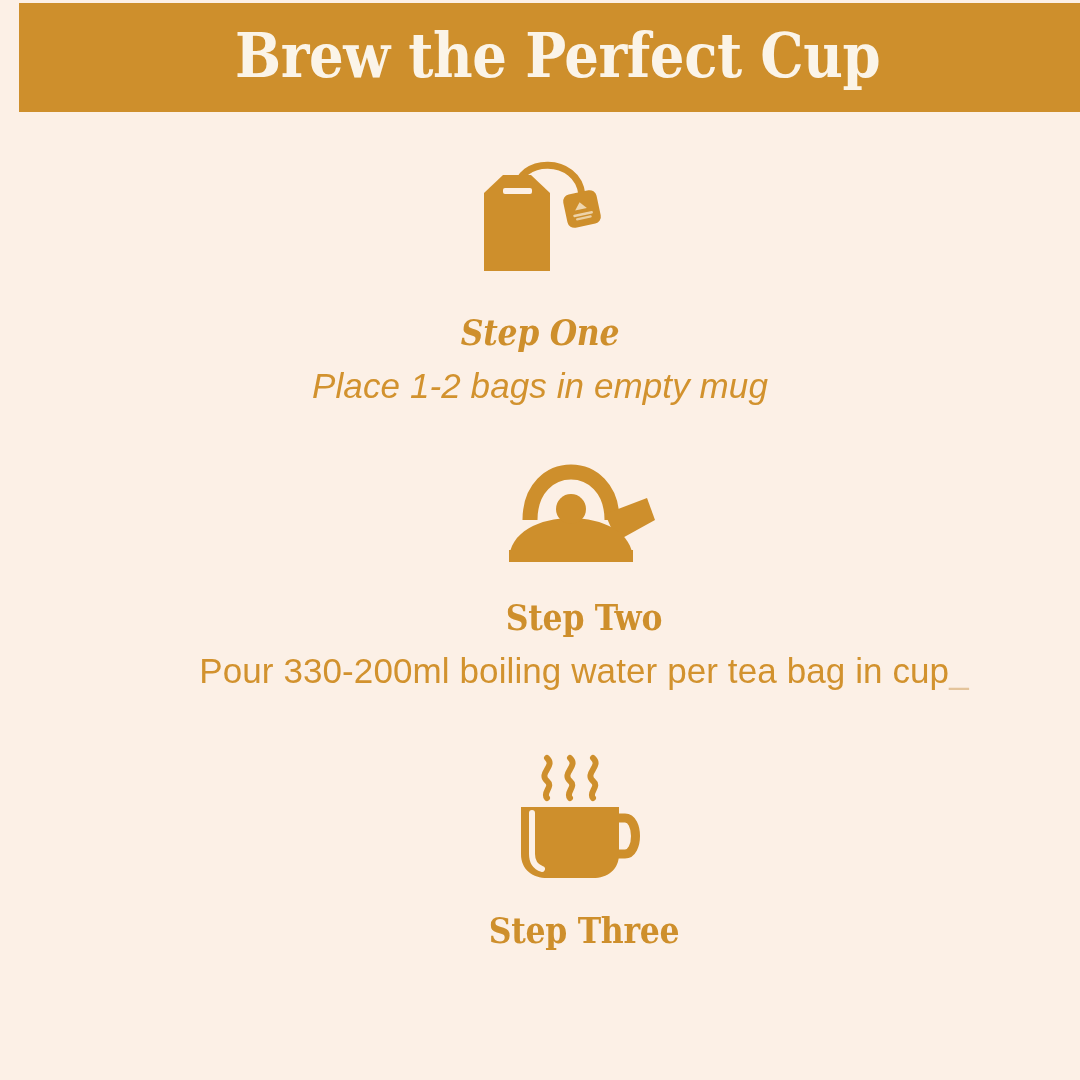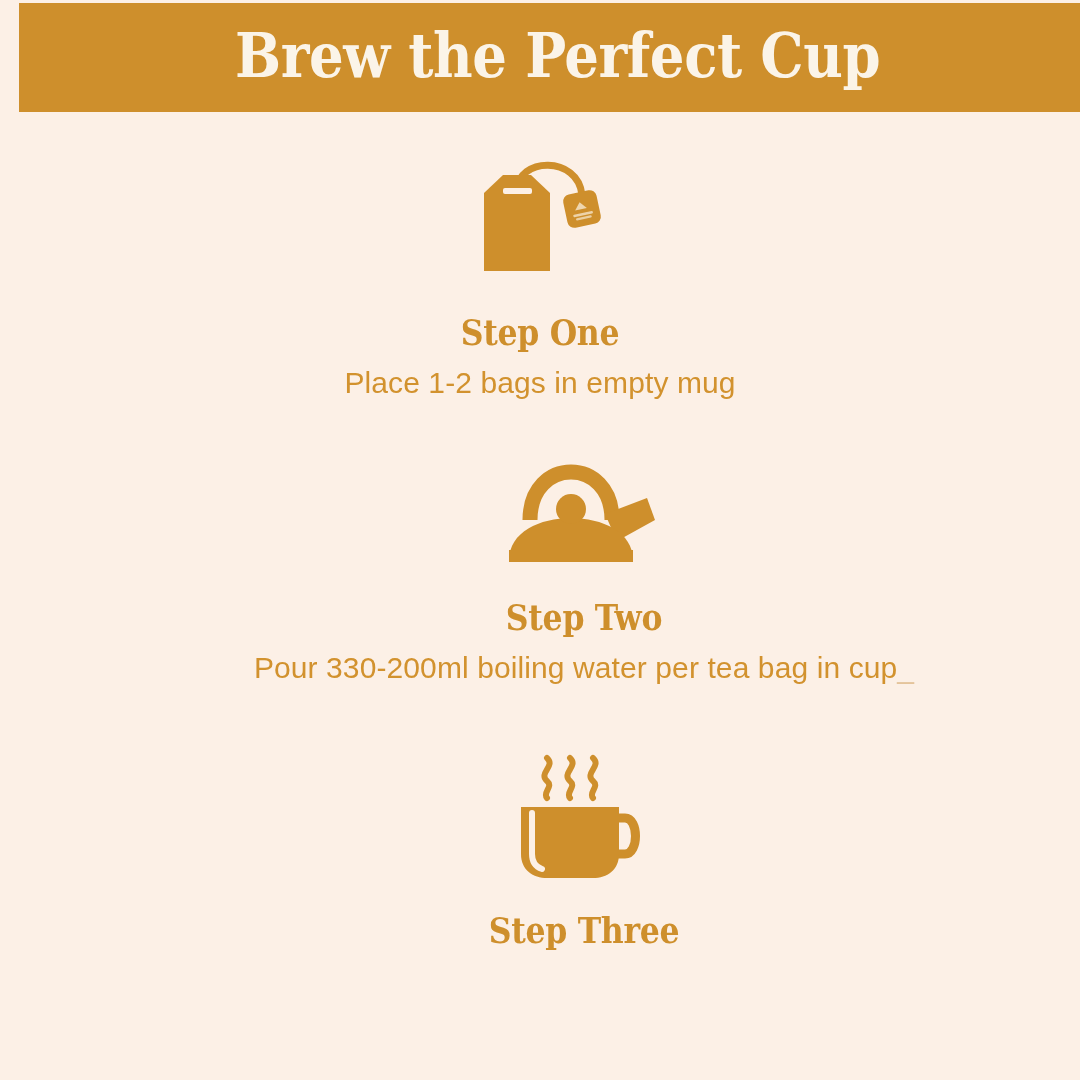--- a/index.html
+++ b/index.html
@@ -50,21 +50,21 @@
     top: 112px;
     width: 1080px;
     height: 968px;
   }
   .step {
     position: absolute;
     left: 0;
     width: 1080px;
     text-align: center;
   }
-  .step-1 { top: 30px; }
+  .step-1 { top: 30px; font-style: italic; }
   .step-2 { top: 315px; padding-left: 44px; }
   .step-3 { top: 628px; padding-left: 44px; }
 
   .icon-wrap {
     height: 145px;
     display: flex;
     align-items: flex-end;
     justify-content: center;
   }
   .icon-wrap svg { display: block; }
@@ -75,21 +75,21 @@
     font-weight: bold;
     font-size: 35px;
     line-height: 1;
     margin-top: 28px;
     transform: scaleX(0.9);
     letter-spacing: -0.3px;
   }
   .step-desc {
     color: #D2922E;
     font-family: "Liberation Sans", sans-serif;
-    font-size: 30px;
+    font-size: 35px;
     line-height: 1.28;
     margin-top: 14px;
     letter-spacing: 0.1px;
     padding: 0 110px;
   }
   .step-desc .trail {
     color: #E4C49B;
   }
 </style>
 </head>

